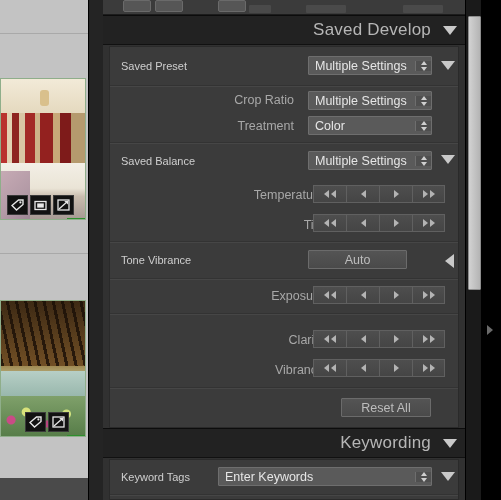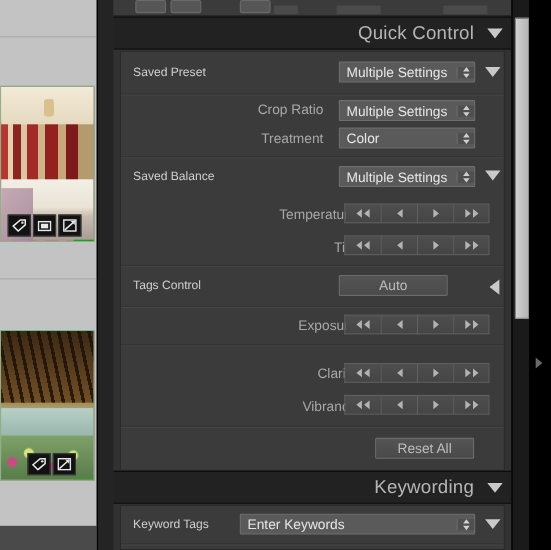--- a/index.html
+++ b/index.html
@@ -301,21 +301,21 @@
     <div class="top-cut">
       <div class="ghost" style="left:20px;width:26px;"></div>
       <div class="ghost" style="left:52px;width:26px;"></div>
       <div class="ghost" style="left:115px;width:26px;"></div>
       <div class="ghost-txt" style="left:146px;width:22px;"></div>
       <div class="ghost-txt" style="left:203px;width:40px;"></div>
       <div class="ghost-txt" style="left:300px;width:40px;"></div>
     </div>
 
     <div class="panel-header" style="top:15px;">
-      <span class="title">Quick Control</span>
+      <span class="title">Saved Develop</span>
       <span class="tri-down"></span>
     </div>
 
     <div class="panel-body" style="top:46px;height:382px;">
 
       <div class="row" style="height:38px;">
         <span class="lbl" style="position:absolute;left:11px;">Saved Preset</span>
         <div class="combo" style="left:198px;width:124px;top:9px;">
           <span class="cval">Multiple Settings</span>
           <span class="spin">
@@ -397,21 +397,21 @@
             </span>
           <span class="nbtn">
               <i class="ar r"></i>
               <i class="ar r"></i>
             </span>
         </div>
       </div>
       <div class="sep" style="top:194px;"></div>
 
       <div class="row" style="height:34px;top:196px;position:absolute;width:100%;">
-        <span class="lbl" style="position:absolute;left:11px;">Tags Control</span>
+        <span class="lbl" style="position:absolute;left:11px;">Tone Vibrance</span>
         <div class="pbtn" style="left:198px;width:99px;top:7px;">Auto</div>
         <span class="tri-left" style="position:absolute;left:335px;top:11px;"></span>
       </div>
       <div class="sep" style="top:231px;"></div>
 
       <div class="row" style="height:32px;top:233px;position:absolute;width:100%;">
         <span class="lbl-dim" style="position:absolute;right:134px;">Exposure</span>
         <div class="nudge" style="left:203px;top:6px;">
           <span class="nbtn">
               <i class="ar l"></i>

